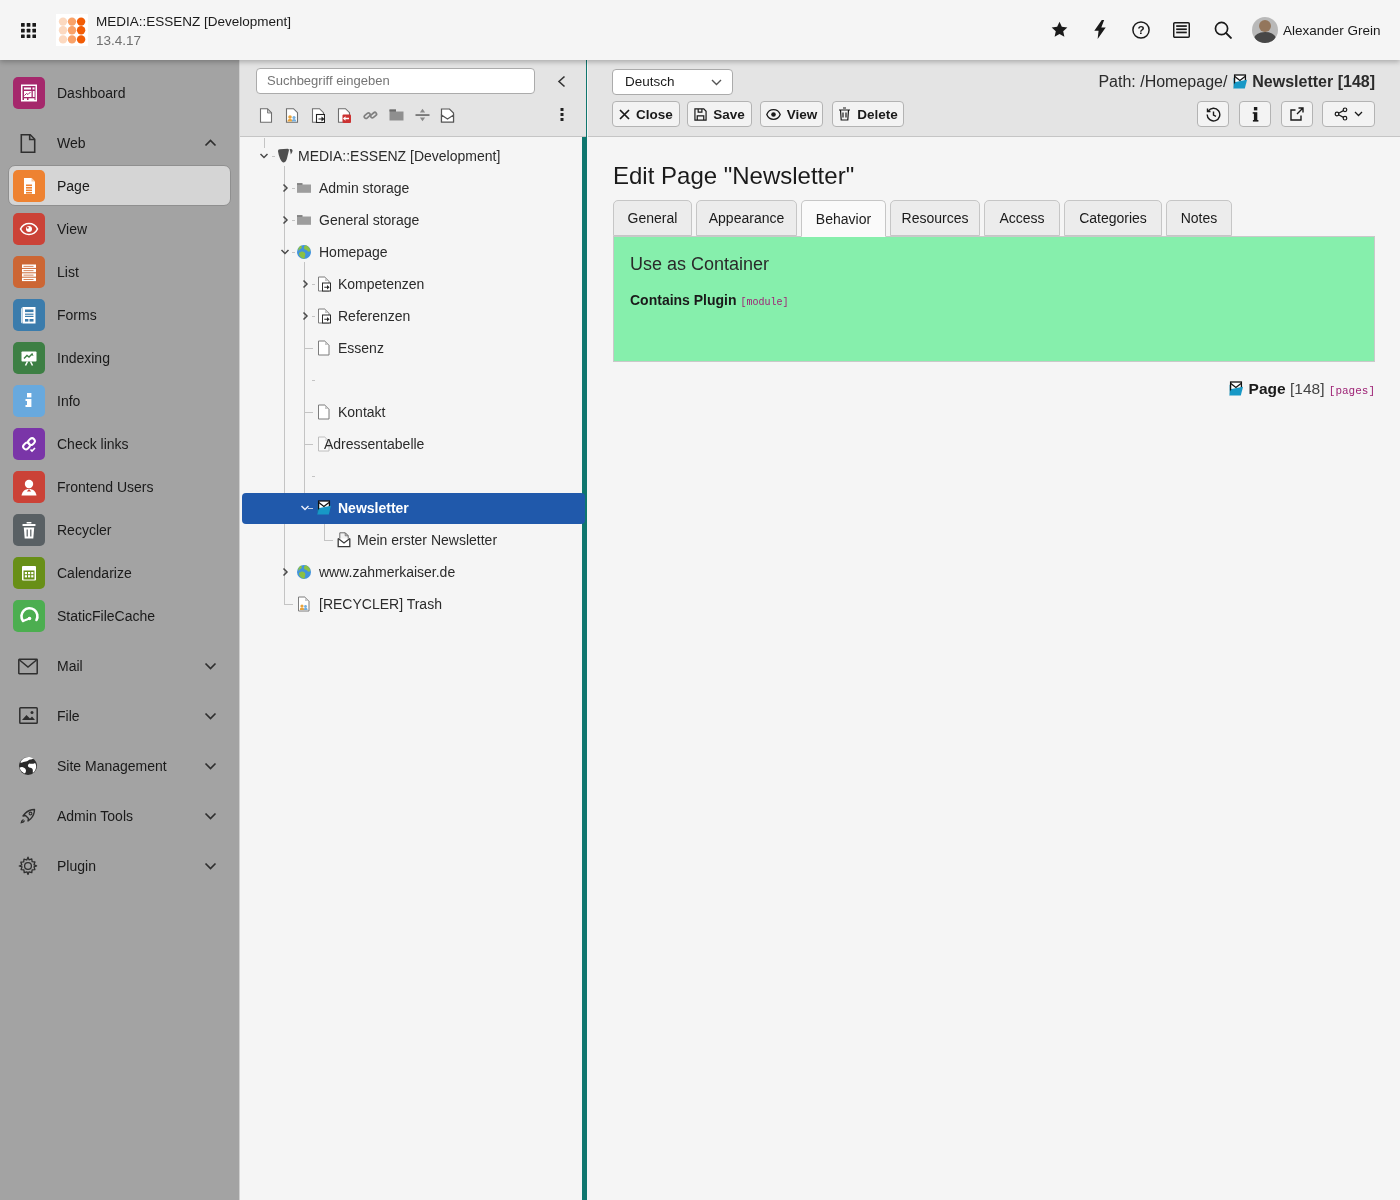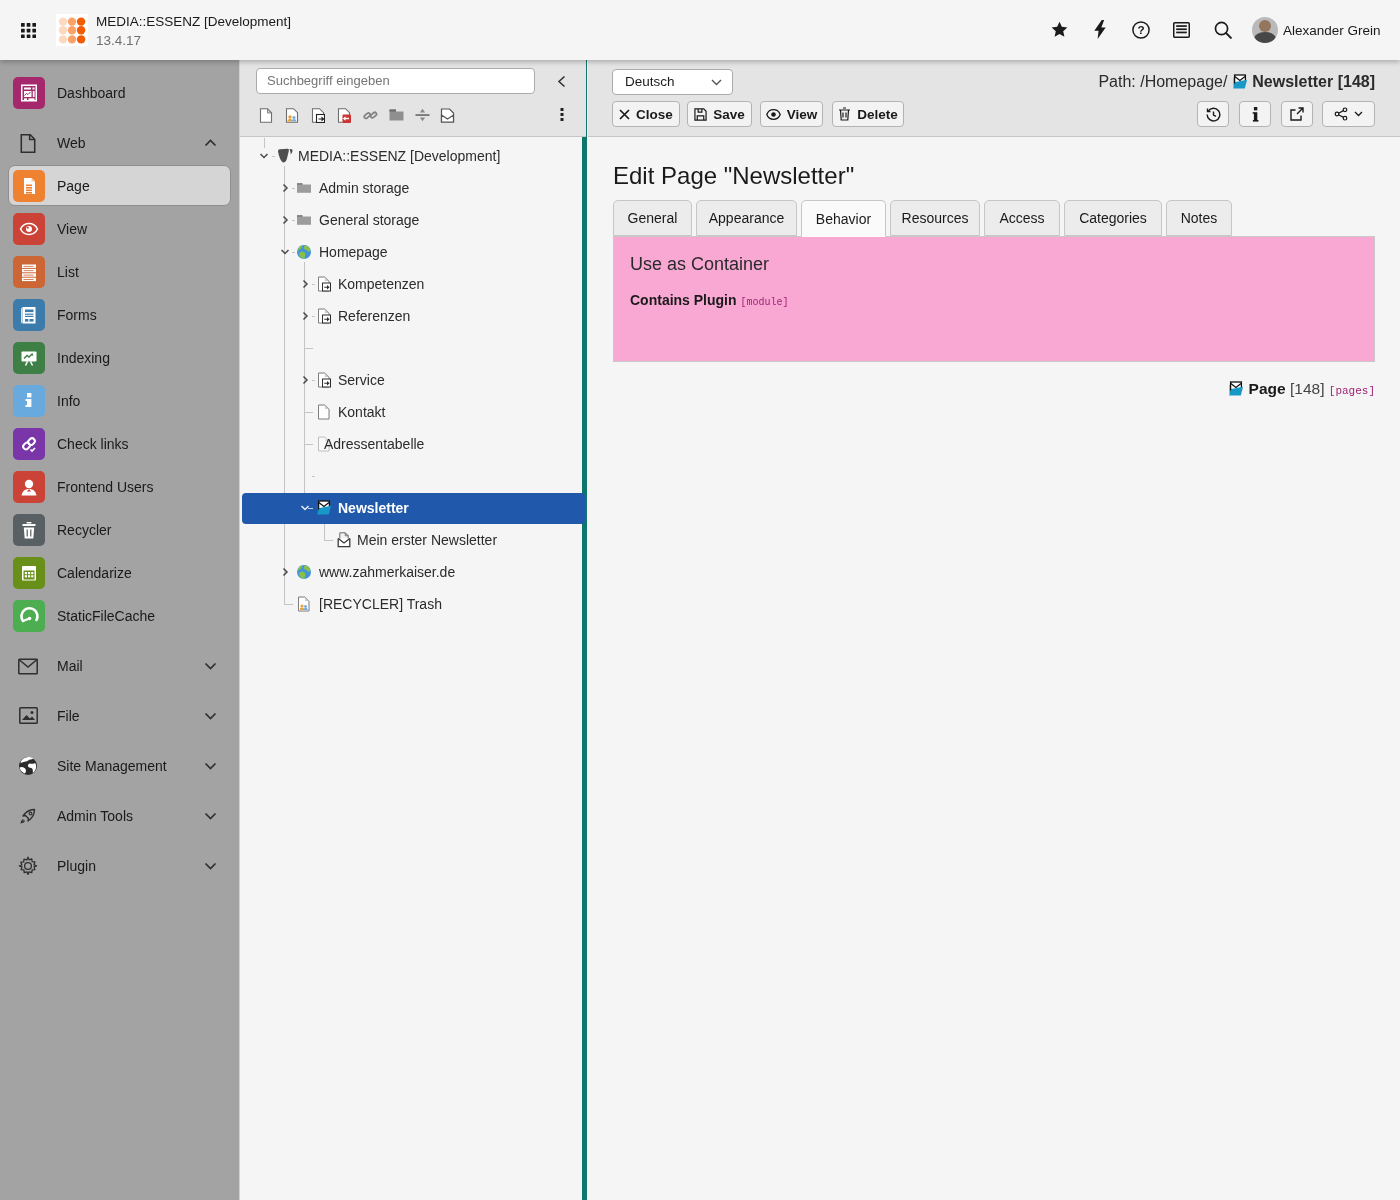--- a/index.html
+++ b/index.html
@@ -376,31 +376,26 @@
         <polyline points="4.5,2.5 8,6 4.5,9.5" fill="none" stroke="#4a4a4a" stroke-width="1.5"></polyline>
       </svg>
     <svg class="ticon" style="left:76px" width="16" height="16" viewBox="0 0 16 16">
         <path d="M2.5 1h6.5l4 4v10h-10.5z" fill="#fff" stroke="#7d7d7d" stroke-width="1"></path>
         <path d="M9 1l4 4H9z" fill="#c9c9c9"></path>
         <rect x="6.5" y="7" width="8" height="8" fill="#fff" stroke="#2c2c2c" stroke-width="1"></rect>
         <path d="M8.3 10.7h2.7v-1.7l2.6 2.2-2.6 2.2v-1.7H8.3z" fill="#2c2c2c"></path>
       </svg>
     <div class="tlabel" style="left:98px">Referenzen</div>
   </div>
-  <div class="trow" style="top:304px">
-    <svg class="tchev" style="left:59px" width="12" height="12" viewBox="0 0 12 12">
-        <polyline points="4.5,2.5 8,6 4.5,9.5" fill="none" stroke="#4a4a4a" stroke-width="1.5"></polyline>
-      </svg>
+  <div class="trow" style="top:272px">
     <svg class="ticon" style="left:76px" width="16" height="16" viewBox="0 0 16 16">
         <path d="M2.5 1h6.5l4 4v10h-10.5z" fill="#fff" stroke="#7d7d7d" stroke-width="1"></path>
         <path d="M9 1l4 4H9z" fill="#c9c9c9"></path>
-        <rect x="6.5" y="7" width="8" height="8" fill="#fff" stroke="#2c2c2c" stroke-width="1"></rect>
-        <path d="M8.3 10.7h2.7v-1.7l2.6 2.2-2.6 2.2v-1.7H8.3z" fill="#2c2c2c"></path>
-      </svg>
-    <div class="tlabel" style="left:98px">Service</div>
+      </svg>
+    <div class="tlabel" style="left:98px">Essenz</div>
   </div>
   <div class="trow" style="top:336px">
     <svg class="ticon" style="left:76px" width="16" height="16" viewBox="0 0 16 16">
         <path d="M2.5 1h6.5l4 4v10h-10.5z" fill="#fff" stroke="#7d7d7d" stroke-width="1"></path>
         <path d="M9 1l4 4H9z" fill="#c9c9c9"></path>
       </svg>
     <div class="tlabel" style="left:98px">Kontakt</div>
   </div>
   <div class="trow" style="top:368px">
     <svg class="ticon" style="left:76px;opacity:0.45" width="16" height="16" viewBox="0 0 16 16">
@@ -540,21 +535,21 @@
   <div class="abs" style="left:25px;top:102px;font-size:24px;color:#1a1a1a">Edit Page "Newsletter"</div>
 
   <div class="tab" style="left:25px;width:79px;top:140px">General</div>
   <div class="tab" style="left:108px;width:101px;top:140px">Appearance</div>
   <div class="tab active" style="left:213px;width:85px;top:140px;z-index:2">Behavior</div>
   <div class="tab" style="left:302px;width:90px;top:140px">Resources</div>
   <div class="tab" style="left:396px;width:76px;top:140px">Access</div>
   <div class="tab" style="left:476px;width:98px;top:140px">Categories</div>
   <div class="tab" style="left:578px;width:66px;top:140px">Notes</div>
 
-  <div class="abs" style="left:25px;top:176px;width:762px;height:126px;background:#f9a8d4;border:1px solid #c9c9c9">
+  <div class="abs" style="left:25px;top:176px;width:762px;height:126px;background:#86efac;border:1px solid #c9c9c9">
     <div class="abs" style="left:16px;top:17px;font-size:18px;color:#2a2a2a">Use as Container</div>
     <div class="abs" style="left:16px;top:55px;font-size:14px;color:#1a1a1a;font-weight:bold">Contains Plugin <span class="mono" style="font-weight:normal;font-size:10px">[module]</span></div>
   </div>
 
   <div class="abs" style="right:25px;top:320px;font-size:15.5px;color:#1a1a1a;white-space:nowrap"><svg style="vertical-align:-3px" width="16" height="16" viewBox="0 0 16 16">
         <rect x="1.6" y="3.8" width="1.8" height="9.5" fill="#0f7fa3"></rect>
         <rect x="2.6" y="1" width="10.8" height="7.8" fill="#fff" stroke="#111" stroke-width="1.3"></rect>
         <path d="M2.8 2.6 L7.9 6.4 L13 2.4" fill="none" stroke="#111" stroke-width="1.3"></path>
         <path d="M1.2 14.4 L3.4 8.1 L15 5.7 L12.8 14.4 Z" fill="#1798c6"></path>
       </svg> <b>Page</b> <span style="color:#444">[148]</span> <span class="mono" style="font-size:11px">[pages]</span></div>

